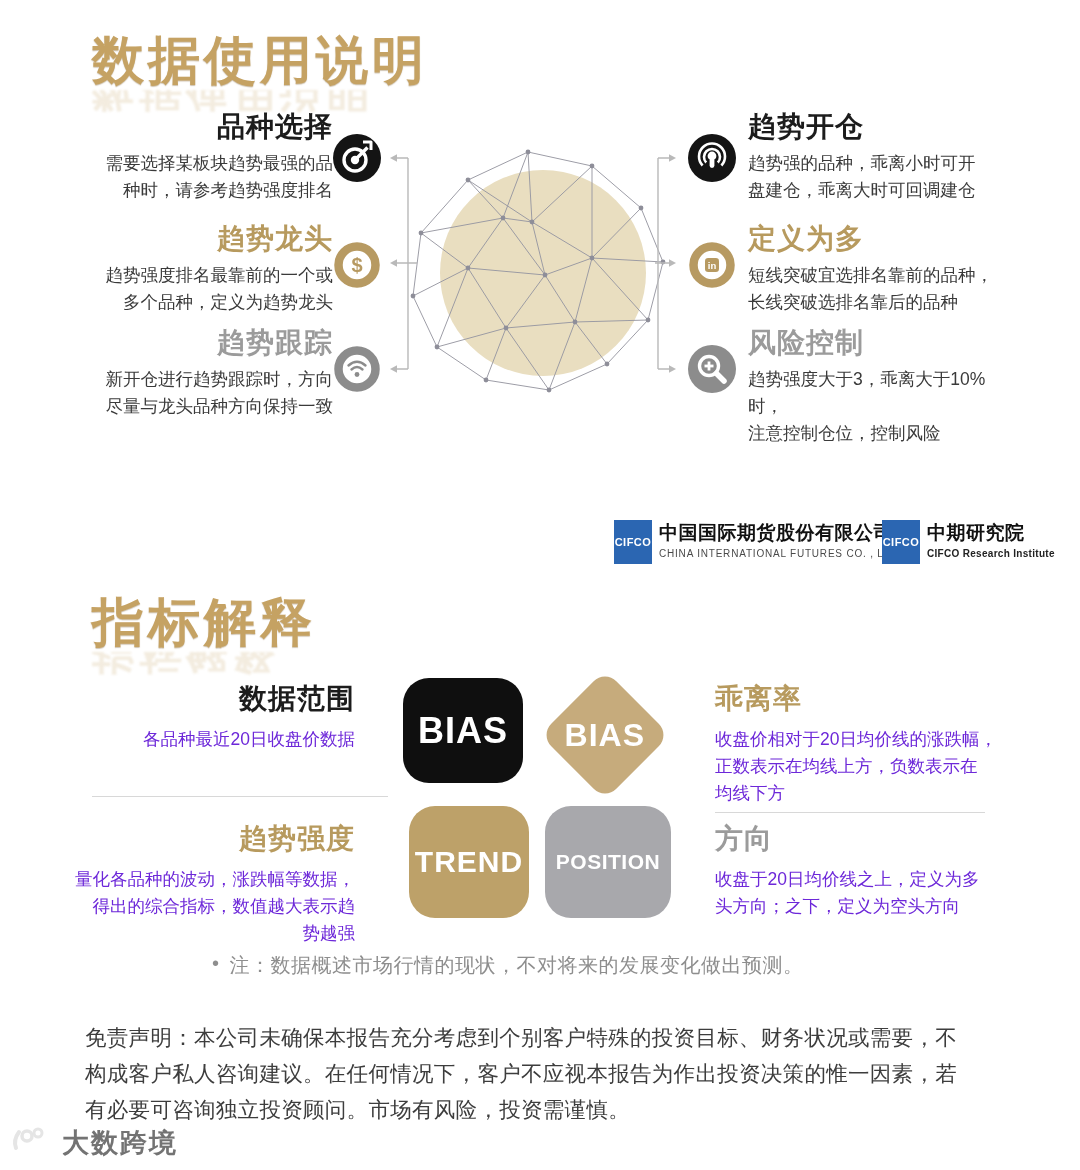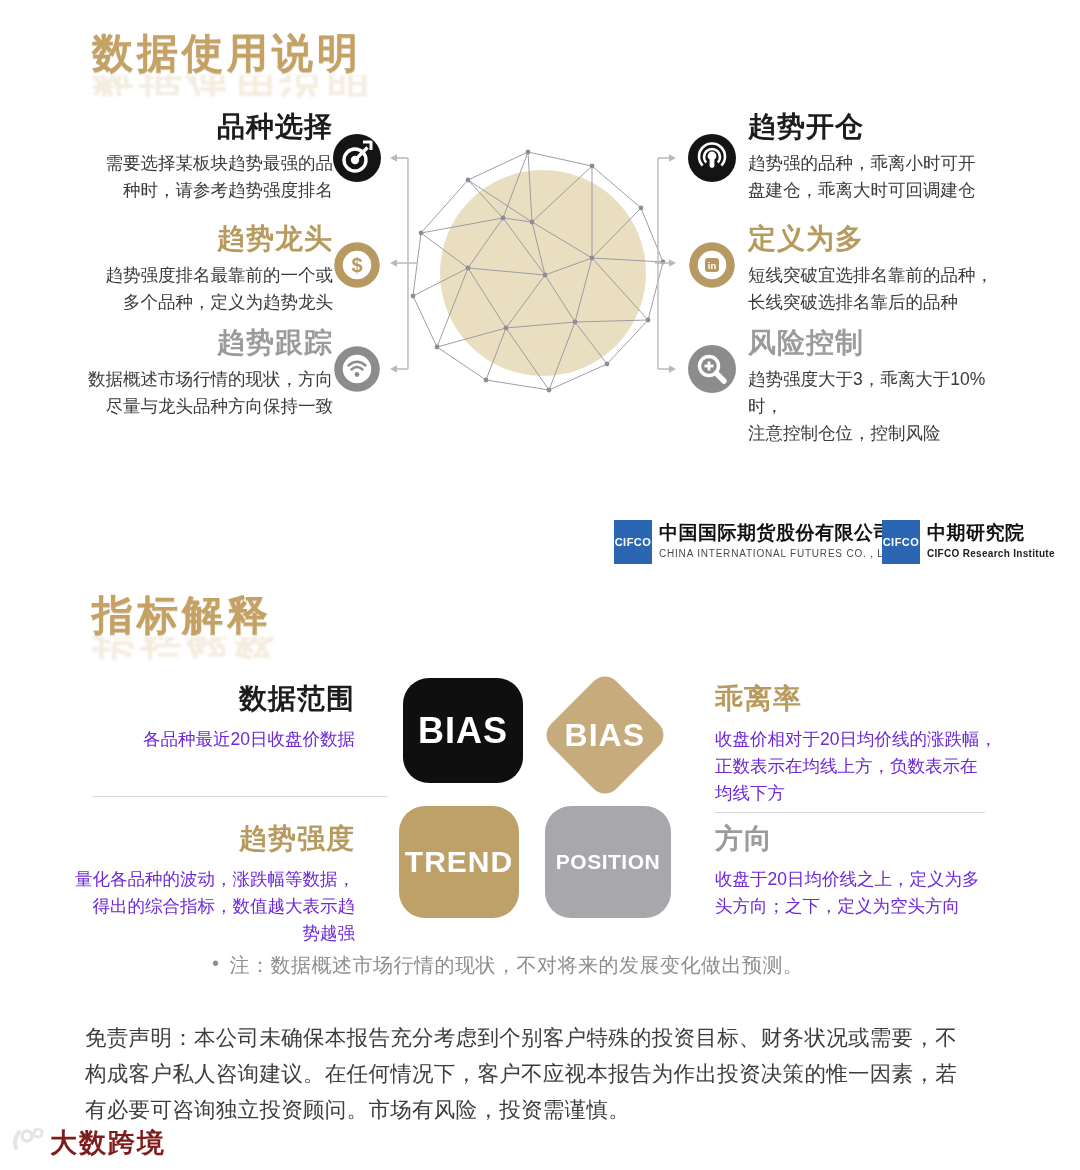--- a/index.html
+++ b/index.html
@@ -1,21 +1,21 @@
 <!DOCTYPE html>
 <html><head>
 <meta charset="utf-8">
 <style>
   html,body{margin:0;padding:0;background:#ffffff;}
   #canvas{position:relative;width:1080px;height:1170px;background:#fff;overflow:hidden;
           font-family:"Liberation Sans","DejaVu Sans",sans-serif;}
 
   
   .title-wrap{position:absolute;}
-  .gold-title{font-size:41px;font-weight:bold;letter-spacing:4px;color:#c5a263;
+  .gold-title{font-size:52px;font-weight:bold;letter-spacing:4px;color:#c5a263;
               text-shadow:0 1px 1px rgba(120,90,40,.35), 0 -1px 0 rgba(255,255,255,.7);}
   .gold-reflect{font-size:43px;font-weight:bold;letter-spacing:4px;color:#c5a263;
                 transform:scaleY(-1);opacity:.2;filter:blur(1.2px);
                 height:30px;overflow:hidden;margin-top:-6px;}
 
   
   .item{position:absolute;width:265px;}
   .item .h{font-size:28px;font-weight:bold;letter-spacing:1px;line-height:34px;}
   .item .b{font-size:17.5px;line-height:27px;color:#3a3a3a;margin-top:6px;white-space:pre-line;}
   .align-r{text-align:right;}
@@ -42,31 +42,31 @@
   .divider{position:absolute;height:0;border-top:1px solid #d8d8d8;}
 
   
   .badge{position:absolute;display:flex;align-items:center;justify-content:center;
          color:#fff;font-weight:bold;}
   .badge-data{left:403px;top:678px;width:120px;height:105px;background:#0f0f0f;border-radius:26px;
               font-size:36px;letter-spacing:1px;}
   .badge-bias{left:559px;top:689px;width:92px;height:92px;background:#c6ab7c;border-radius:16px;
               transform:rotate(45deg);}
   .badge-bias span{transform:rotate(-45deg);font-size:32px;letter-spacing:1px;}
-  .badge-trend{left:399px;top:806px;width:120px;height:112px;background:#bda169;border-radius:26px;
+  .badge-trend{left:409px;top:806px;width:120px;height:112px;background:#bda169;border-radius:26px;
                font-size:30px;letter-spacing:1px;}
   .badge-position{left:545px;top:806px;width:126px;height:112px;background:#a8a8ac;border-radius:26px;
                   font-size:21px;letter-spacing:.5px;}
 
   .note{position:absolute;left:212px;top:952px;display:flex;gap:10px;
         font-size:20px;color:#8e8e8e;letter-spacing:.5px;}
   .disclaimer{position:absolute;left:85px;top:1020px;width:920px;font-size:21.5px;line-height:36px;
               color:#3d3d3d;white-space:pre-line;letter-spacing:.3px;}
-  .watermark{position:absolute;left:10px;top:1124px;display:flex;align-items:center;gap:6px;
-             color:#7f1d1d;font-size:27px;font-weight:bold;letter-spacing:2px;}
+  .watermark{position:absolute;left:10px;top:1124px;display:flex;align-items:center;gap:18px;
+             color:#737373;font-size:27px;font-weight:bold;letter-spacing:2px;}
 </style>
 </head>
 <body>
 
 <div id="canvas">
 
   <div class="title-wrap" style="left:92px;top:26px;">
     <div class="gold-title">数据使用说明</div>
     <div class="gold-reflect">数据使用说明</div>
   </div>
@@ -76,21 +76,21 @@
     <div class="b">需要选择某板块趋势最强的品
 种时，请参考趋势强度排名</div>
   </div>
   <div class="item align-r" style="left:68px;top:222px;">
     <div class="h c-gold">趋势龙头</div>
     <div class="b">趋势强度排名最靠前的一个或
 多个品种，定义为趋势龙头</div>
   </div>
   <div class="item align-r" style="left:68px;top:326px;">
     <div class="h c-gray">趋势跟踪</div>
-    <div class="b">数据概述市场行情的现状，方向
+    <div class="b">新开仓进行趋势跟踪时，方向
 尽量与龙头品种方向保持一致</div>
   </div>
 
   <div class="item align-l" style="left:748px;top:110px;">
     <div class="h c-black">趋势开仓</div>
     <div class="b">趋势强的品种，乖离小时可开
 盘建仓，乖离大时可回调建仓</div>
   </div>
   <div class="item align-l" style="left:748px;top:222px;">
     <div class="h c-gold">定义为多</div>

